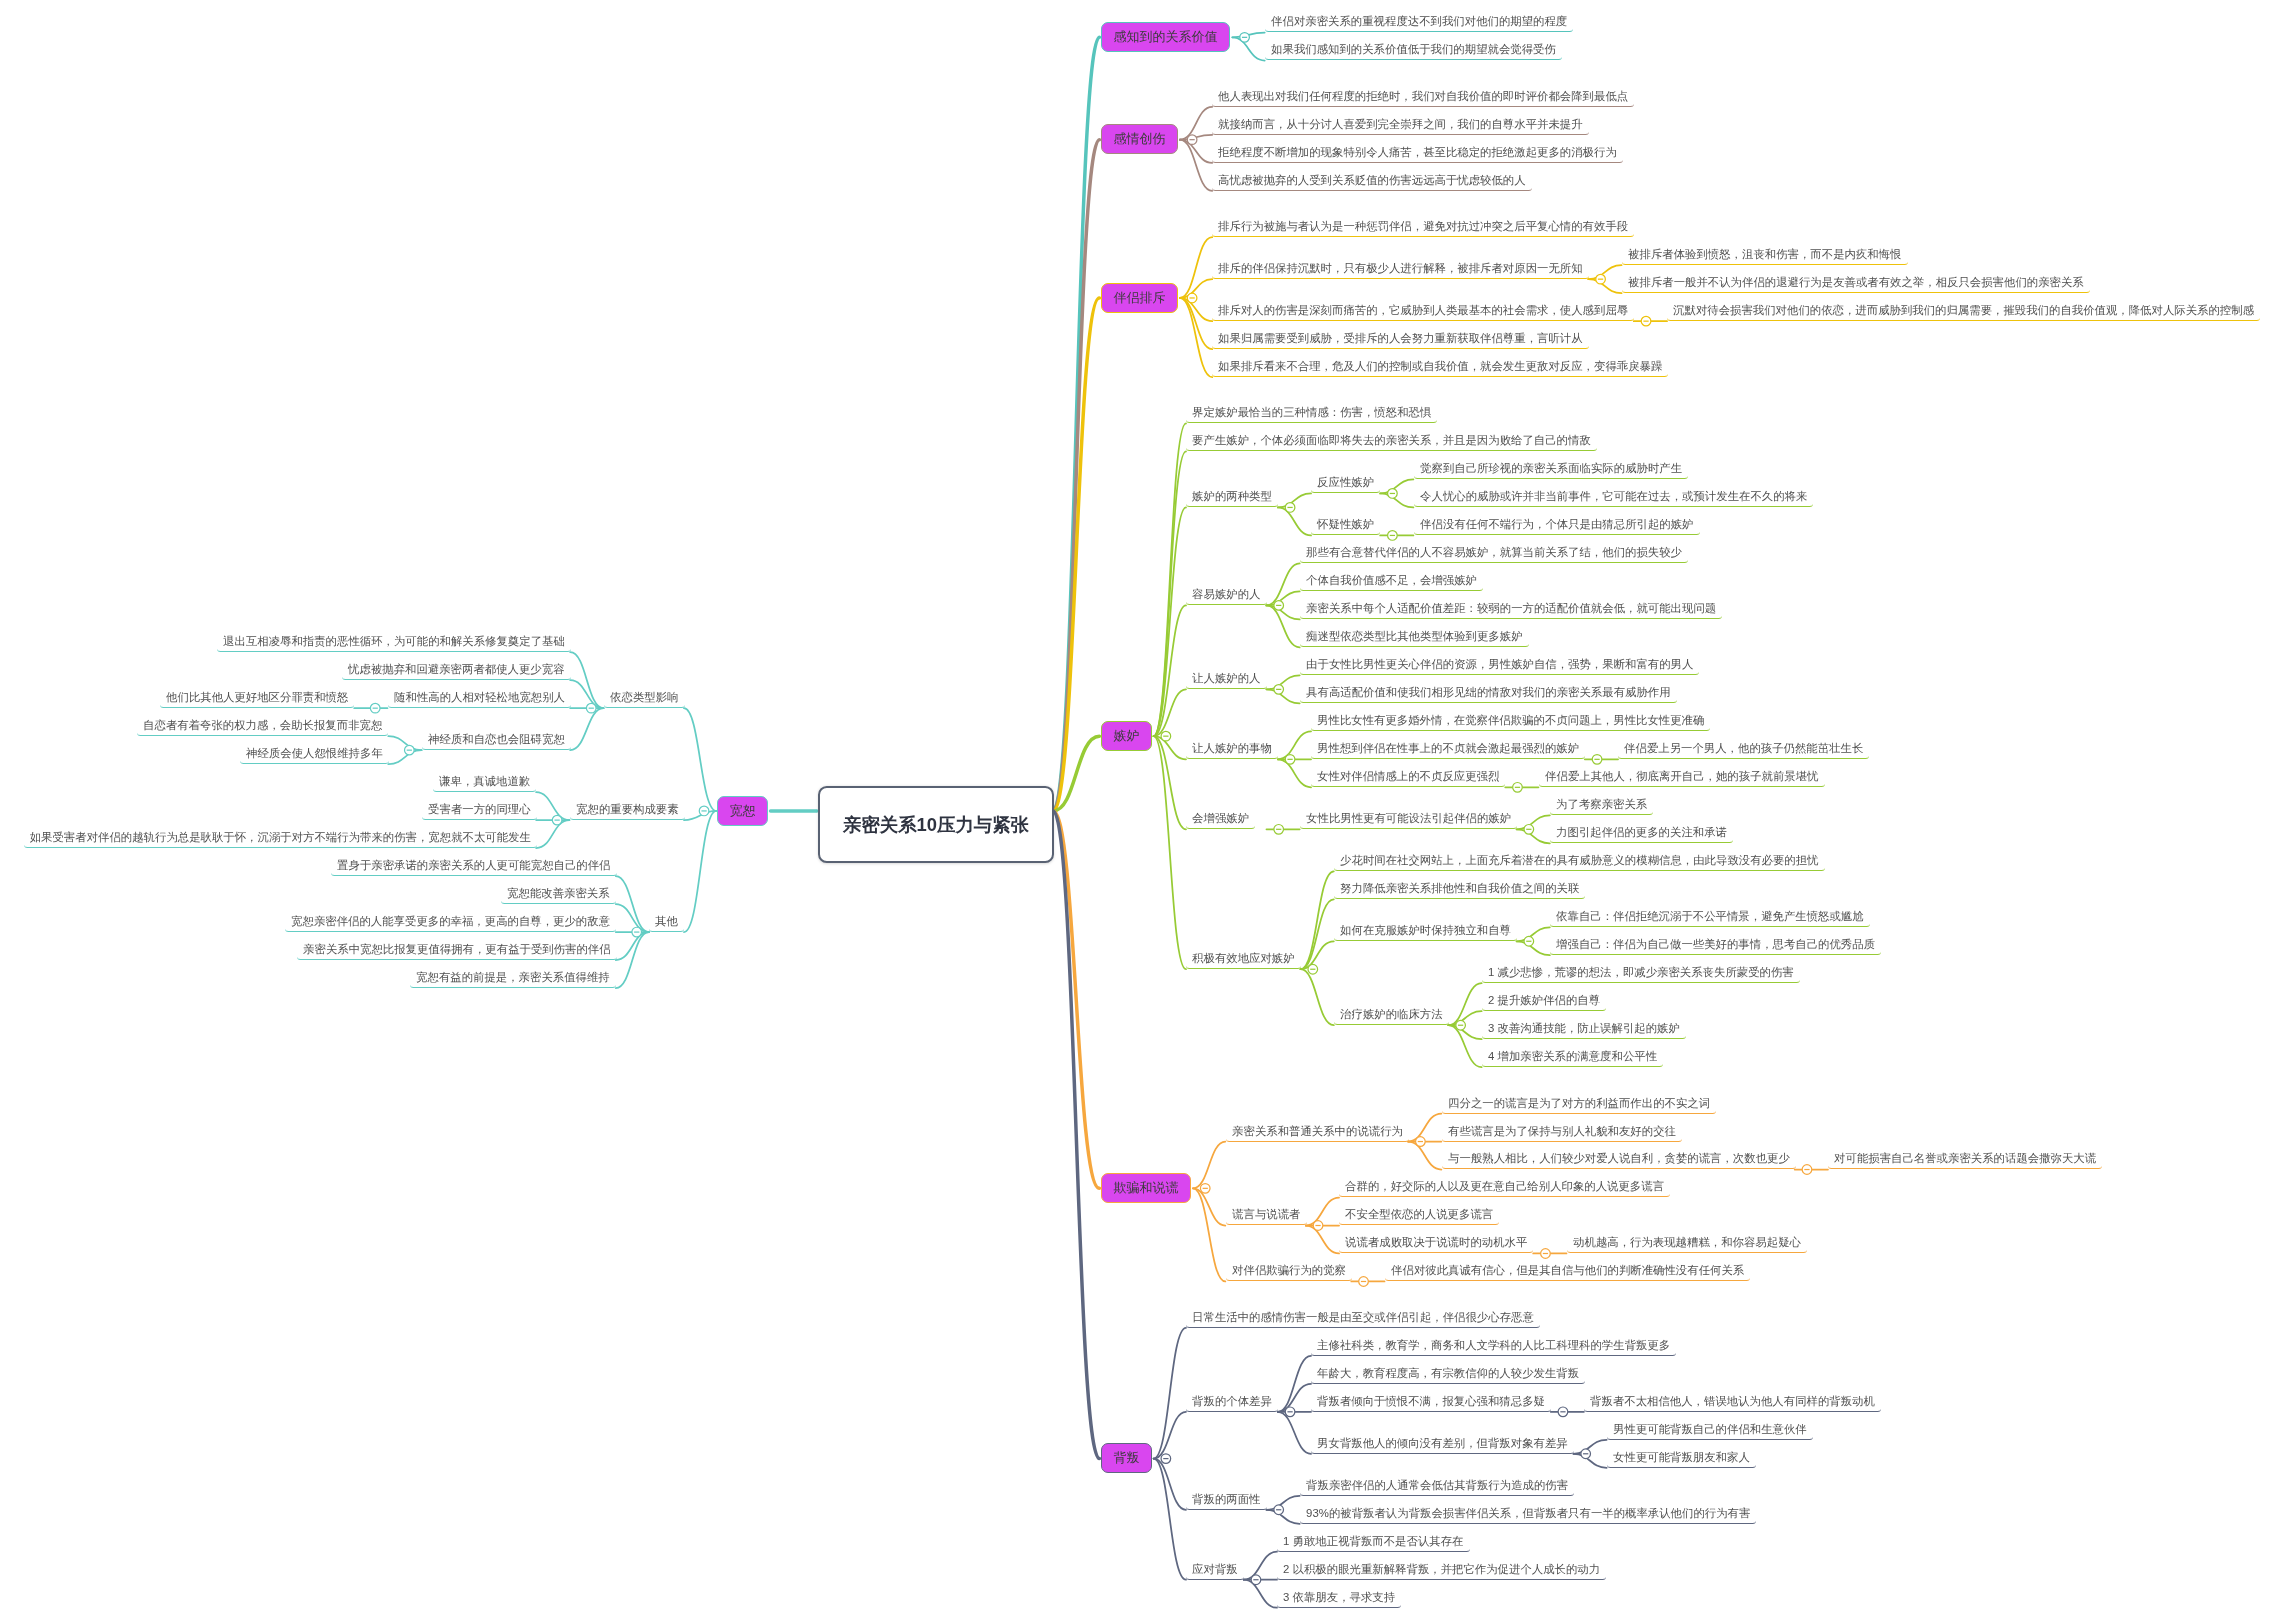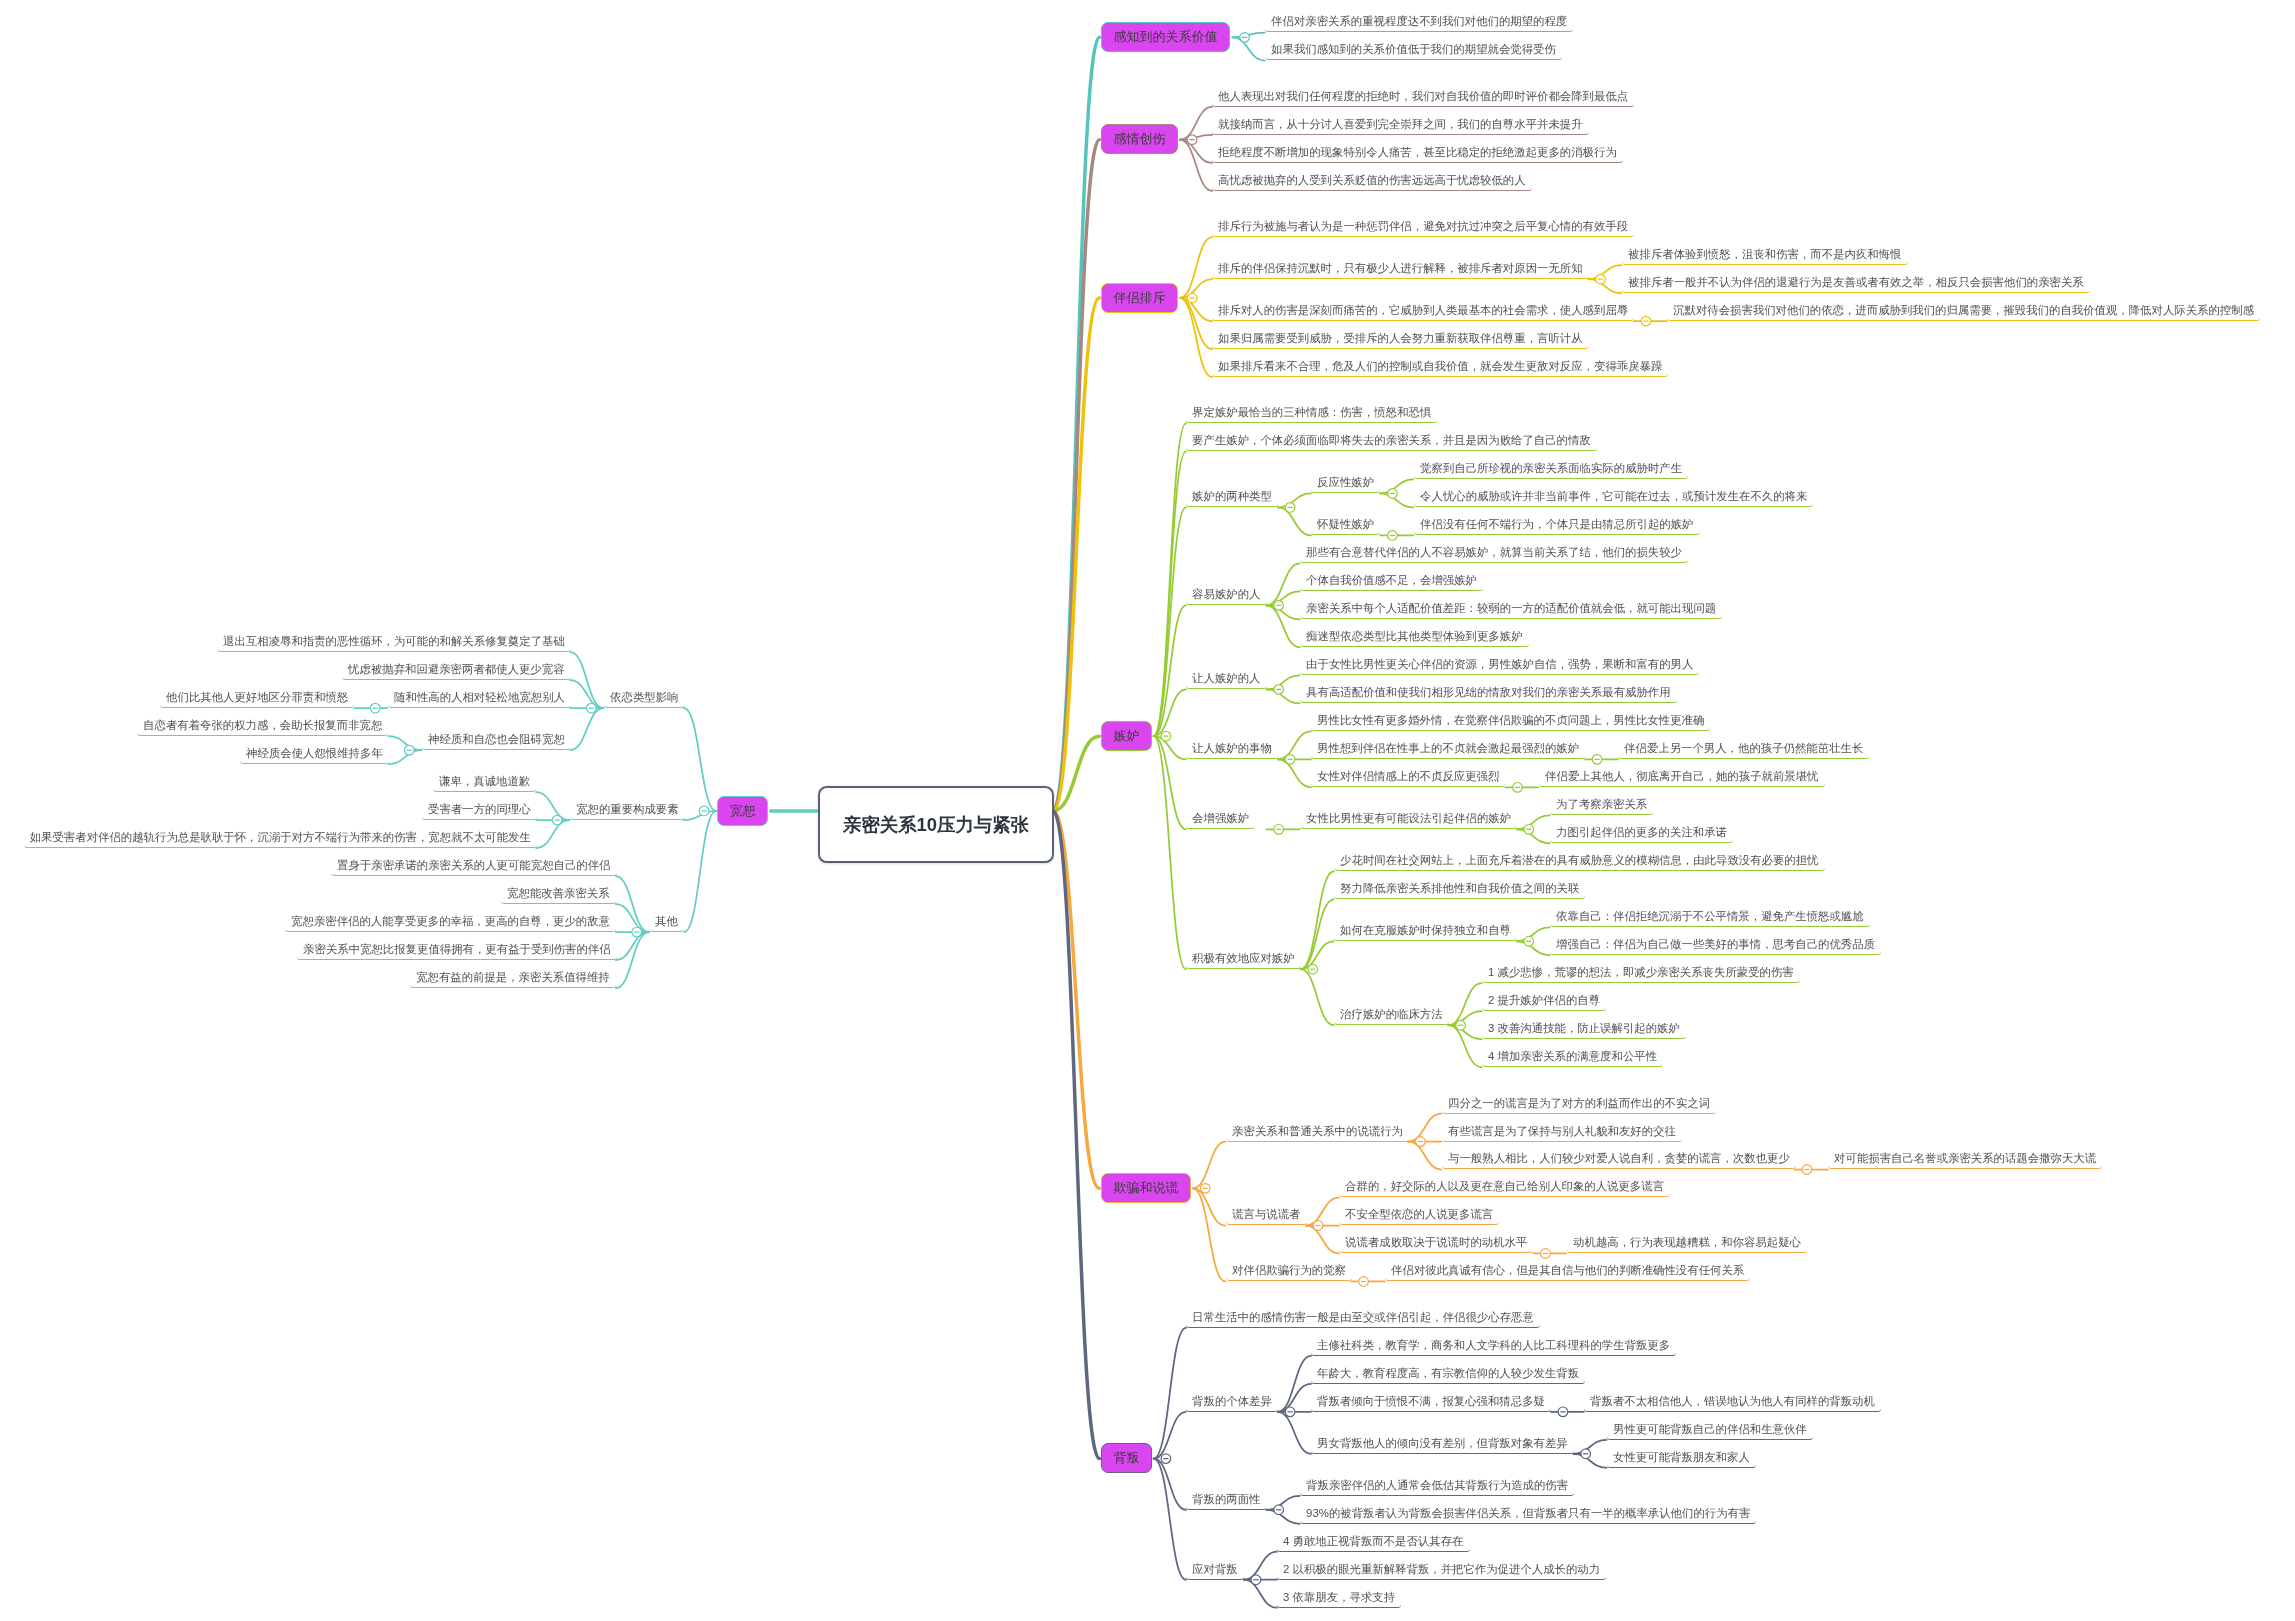--- a/index.html
+++ b/index.html
@@ -370,18 +370,18 @@
       <div class="node leaf" style="border-bottom-color: rgb(94, 103, 128); left: 1311px; top: 1364px;">年龄大，教育程度高，有宗教信仰的人较少发生背叛</div>
       <div class="node leaf" style="border-bottom-color: rgb(94, 103, 128); left: 1311px; top: 1392px;">背叛者倾向于愤恨不满，报复心强和猜忌多疑</div>
       <div class="node leaf" style="border-bottom-color: rgb(94, 103, 128); left: 1584px; top: 1392px;">背叛者不太相信他人，错误地认为他人有同样的背叛动机</div>
       <div class="node leaf" style="border-bottom-color: rgb(94, 103, 128); left: 1311px; top: 1434px;">男女背叛他人的倾向没有差别，但背叛对象有差异</div>
       <div class="node leaf" style="border-bottom-color: rgb(94, 103, 128); left: 1607px; top: 1420px;">男性更可能背叛自己的伴侣和生意伙伴</div>
       <div class="node leaf" style="border-bottom-color: rgb(94, 103, 128); left: 1607px; top: 1448px;">女性更可能背叛朋友和家人</div>
       <div class="node leaf" style="border-bottom-color: rgb(94, 103, 128); left: 1186px; top: 1490px;">背叛的两面性</div>
       <div class="node leaf" style="border-bottom-color: rgb(94, 103, 128); left: 1300px; top: 1476px;">背叛亲密伴侣的人通常会低估其背叛行为造成的伤害</div>
       <div class="node leaf" style="border-bottom-color: rgb(94, 103, 128); left: 1300px; top: 1504px;">93%的被背叛者认为背叛会损害伴侣关系，但背叛者只有一半的概率承认他们的行为有害</div>
       <div class="node leaf" style="border-bottom-color: rgb(94, 103, 128); left: 1186px; top: 1560px;">应对背叛</div>
-      <div class="node leaf" style="border-bottom-color: rgb(94, 103, 128); left: 1277px; top: 1532px;">4 勇敢地正视背叛而不是否认其存在</div>
+      <div class="node leaf" style="border-bottom-color: rgb(94, 103, 128); left: 1277px; top: 1532px;">1 勇敢地正视背叛而不是否认其存在</div>
       <div class="node leaf" style="border-bottom-color: rgb(94, 103, 128); left: 1277px; top: 1560px;">2 以积极的眼光重新解释背叛，并把它作为促进个人成长的动力</div>
       <div class="node leaf" style="border-bottom-color: rgb(94, 103, 128); left: 1277px; top: 1588px;">3 依靠朋友，寻求支持</div>
     </div>
 </div>
 
 
 </body></html>

